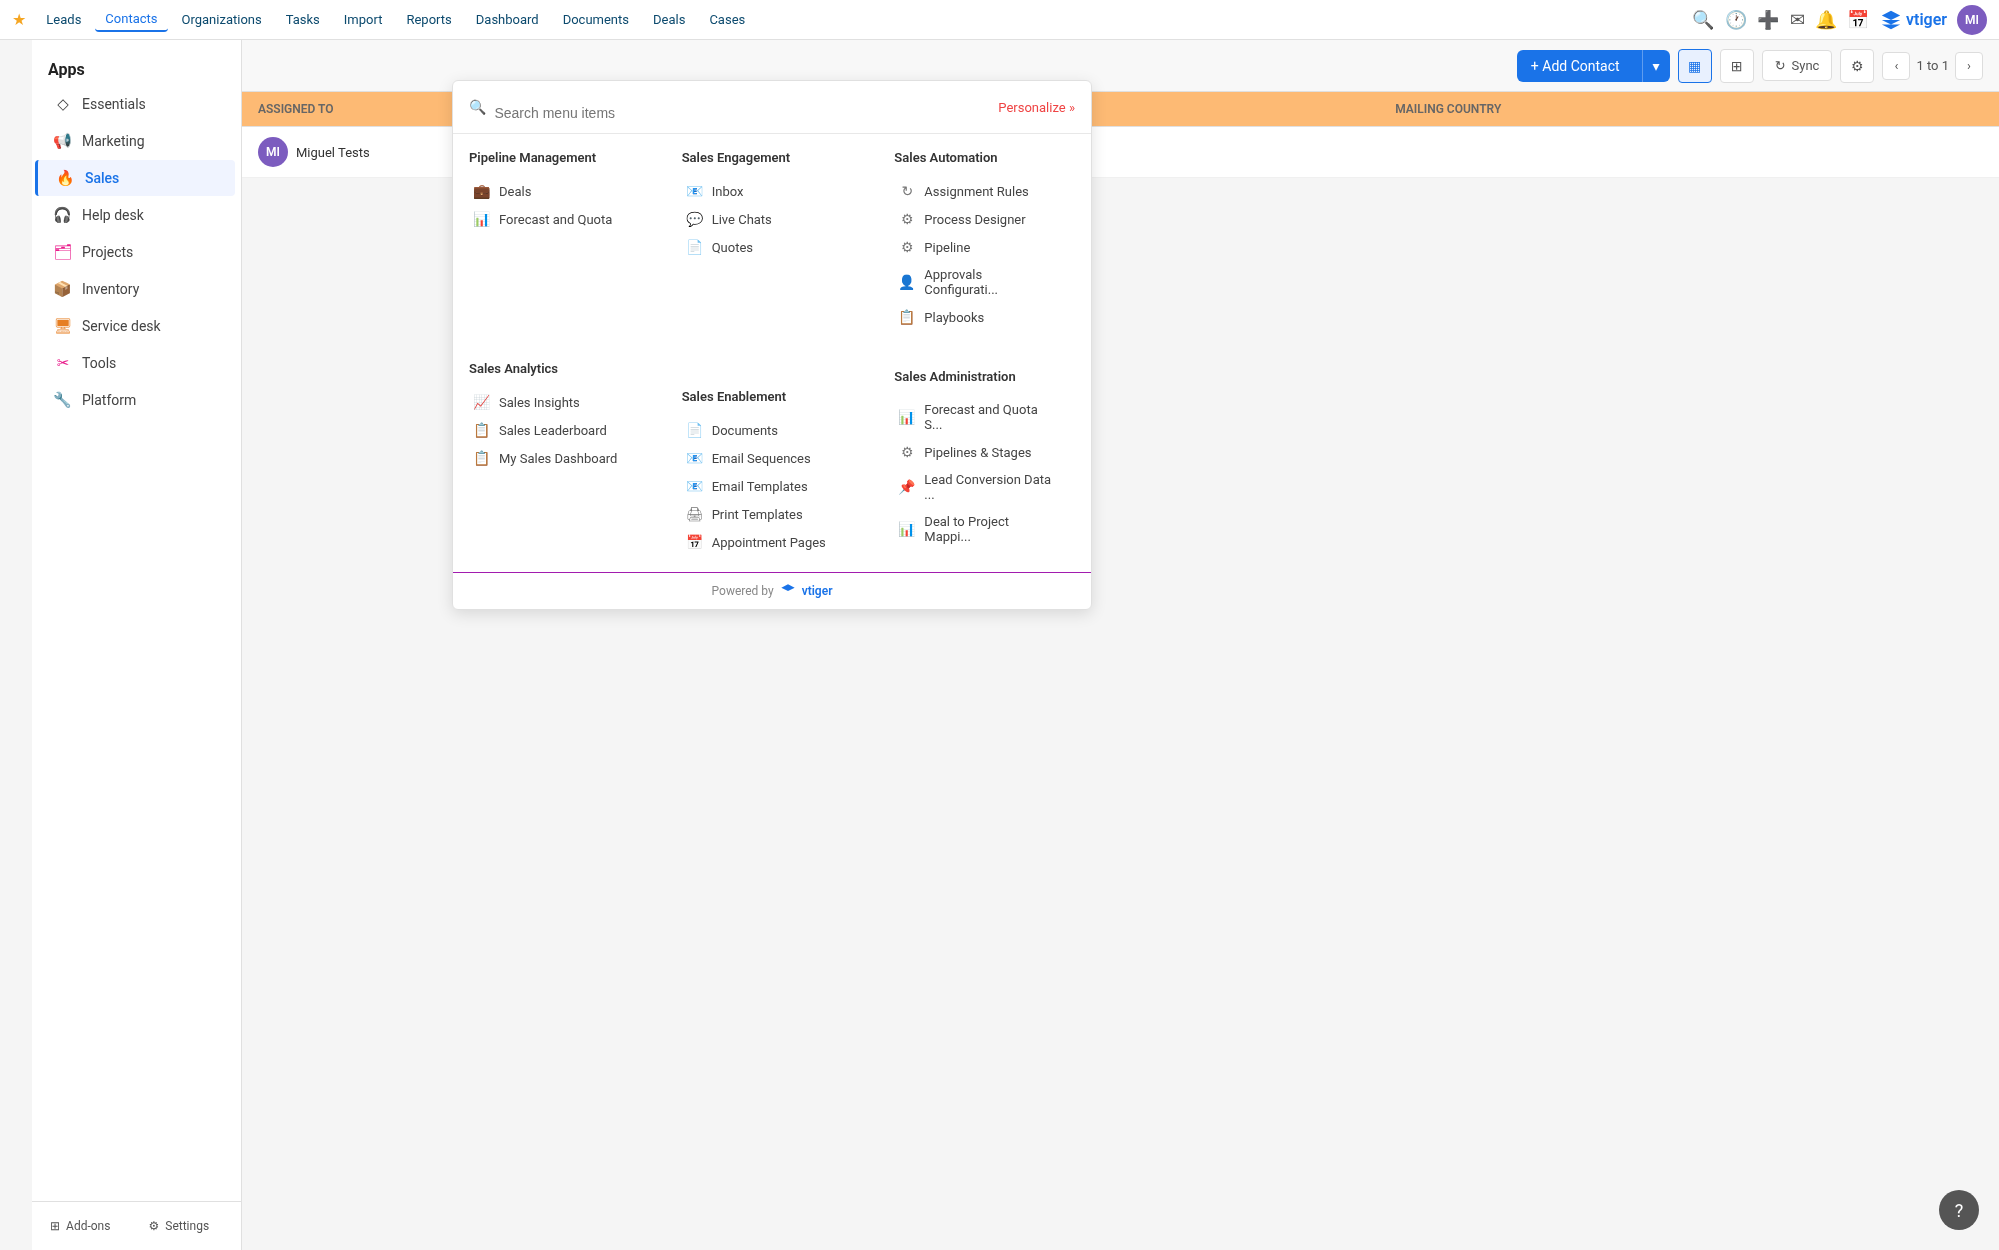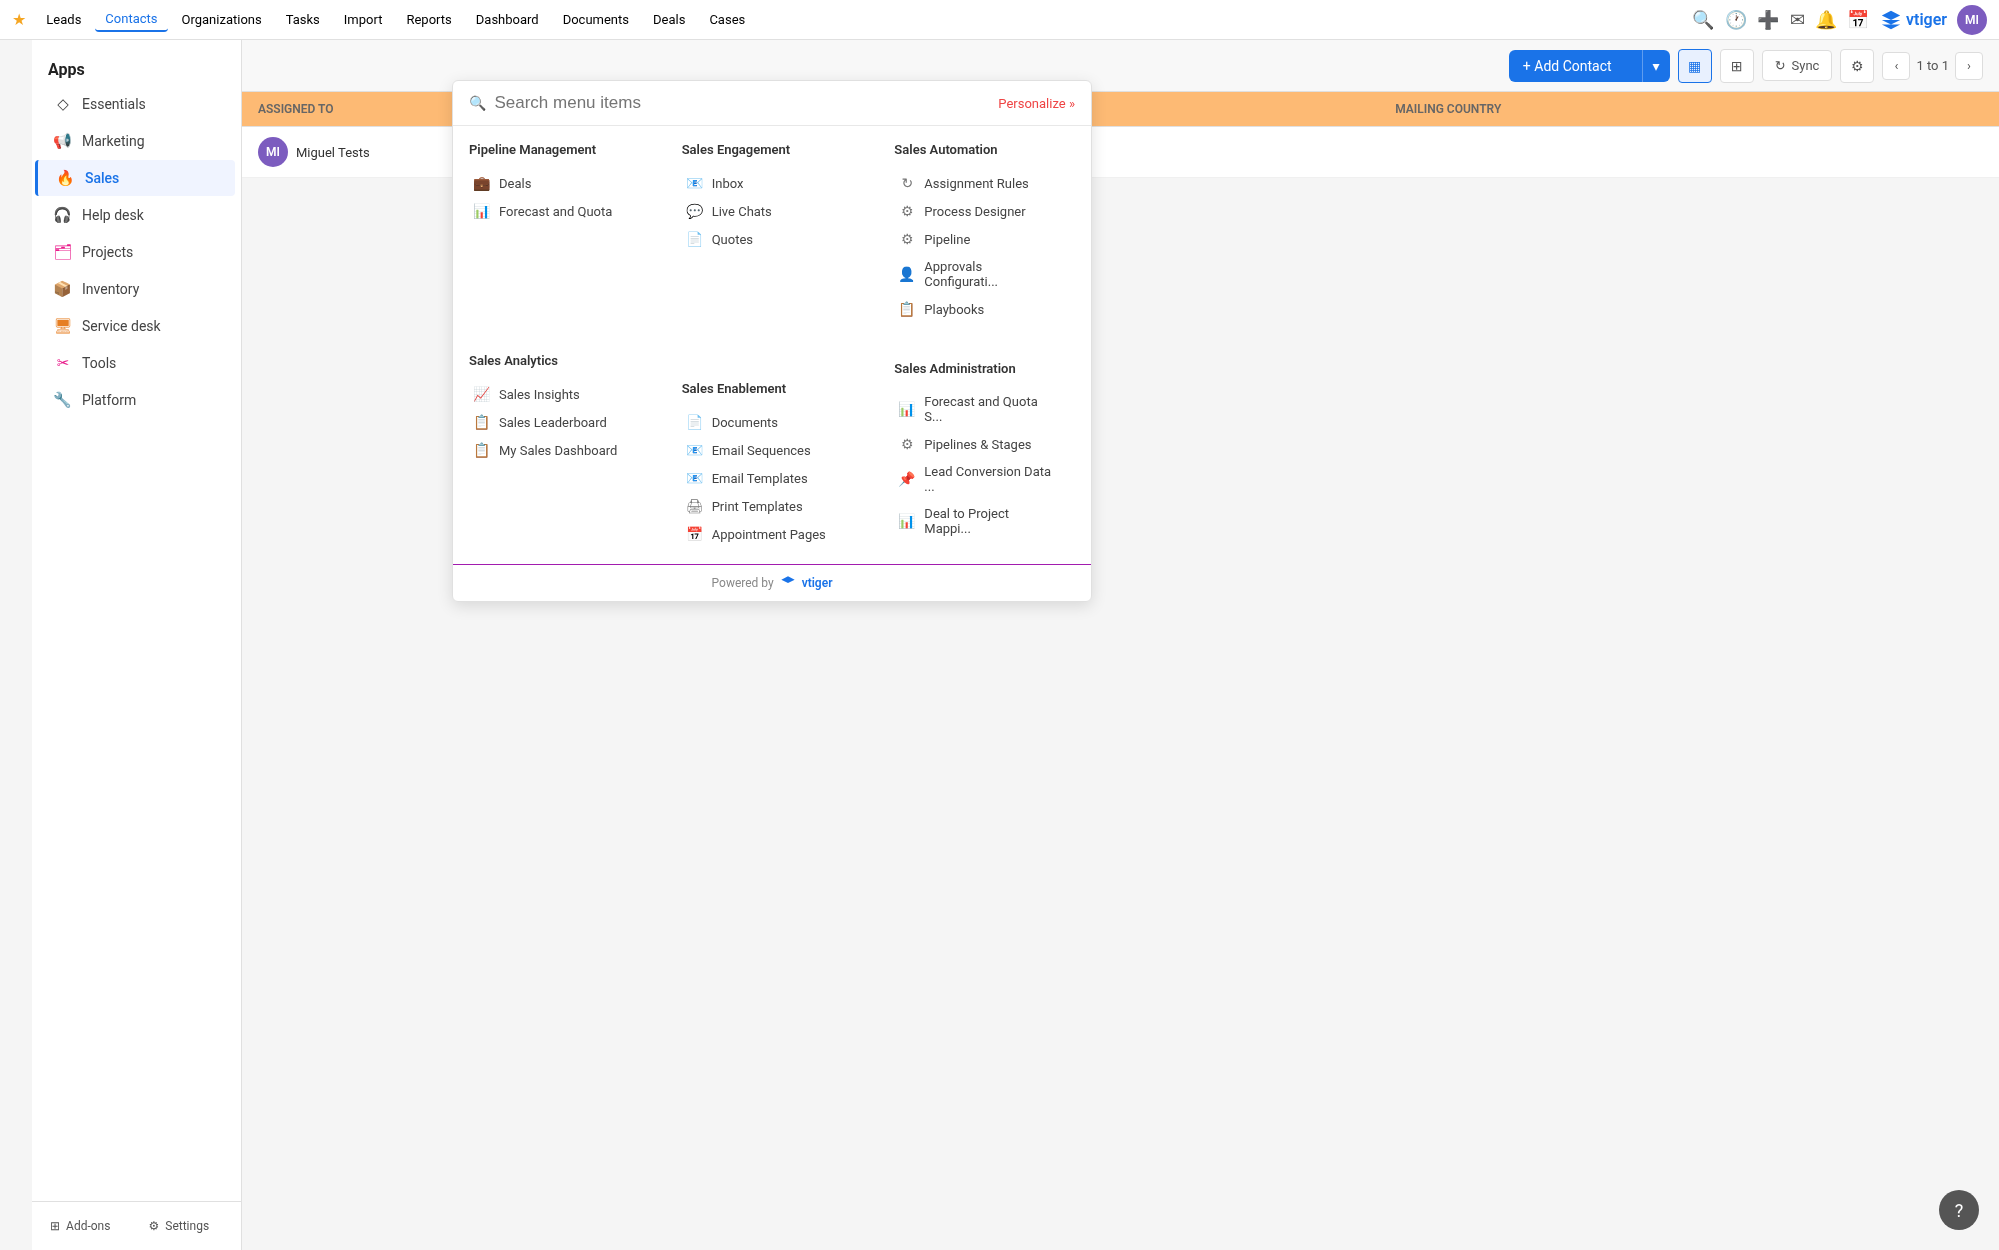--- a/index.html
+++ b/index.html
@@ -5,21 +5,21 @@
     * { box-sizing: border-box; margin: 0; padding: 0; }
     body { font-family: -apple-system, BlinkMacSystemFont, 'Segoe UI', Roboto, sans-serif; font-size: 14px; color: #333; background: #f5f5f5; overflow: hidden; }
 
     
     .topnav {
       display: flex; align-items: center; height: 40px; background: #fff;
       border-bottom: 1px solid #e0e0e0; padding: 0 12px; gap: 4px;
     }
     .topnav-star { color: #f5a623; font-size: 16px; margin-right: 6px; }
     .topnav-item {
-      padding: 4px 10px; font-size: 13px; color: #000000; cursor: pointer; border-radius: 4px;
+      padding: 4px 10px; font-size: 13px; color: #0c4a6e; cursor: pointer; border-radius: 4px;
     }
     .topnav-item.active { color: #1a73e8; border-bottom: 2px solid #1a73e8; }
 
     
     .main-layout { display: flex; height: calc(100vh - 40px); }
 
     
     .sidebar {
       width: 210px; background: #fff; border-right: 1px solid #e0e0e0;
       display: flex; flex-direction: column; flex-shrink: 0; margin-left: 32px;
@@ -44,22 +44,22 @@
       position: absolute; left: 210px; top: 40px;
       width: 640px; background: #fff; border: 1px solid #e0e0e0;
       border-radius: 6px; box-shadow: 0 4px 16px rgba(0,0,0,0.12);
       z-index: 100; padding: 0;
     }
     .dropdown-search-bar {
       padding: 12px 16px; border-bottom: 1px solid #e8e8e8;
       display: flex; align-items: center; gap: 8px;
     }
     .dropdown-search-bar input {
-      border: none; outline: none; font-size: 17px; color: #c2410c;
-      flex: 1; background: transparent;
+      border: none; outline: none; font-size: 14px; color: #c2410c;
+      flex: 1; background: transparent; margin-top: 12px;
     }
     .personalize-link { color: #ef4444; font-size: 13px; cursor: pointer; white-space: nowrap; margin-left: auto; }
     .dropdown-content { display: flex; padding: 16px; gap: 16px; }
     .dropdown-col { flex: 1; padding: 0 16px; }
     .dropdown-col:first-child { padding-left: 0; }
     .dropdown-col:last-child { border-right: none; }
     .dropdown-section-title {
       font-size: 13px; font-weight: 600; color: #333; margin-bottom: 12px; margin-top: 8px;
     }
     .dropdown-section-title:first-child { margin-top: 0; }
@@ -74,21 +74,21 @@
     }
     .vtiger-logo-small { display: flex; align-items: center; gap: 6px; color: #888; font-size: 12px; }
 
     
     .content-area { flex: 1; display: flex; flex-direction: column; background: #f8f8f8; overflow: hidden; }
     .content-toolbar {
       display: flex; align-items: center; justify-content: flex-end; gap: 8px;
       padding: 8px 16px; background: #f8f8f8; border-bottom: 1px solid #e0e0e0; height: 52px;
     }
     .add-contact-btn {
-      display: flex; align-items: center; gap: 16px; background: #1a73e8; color: #fff;
+      display: flex; align-items: center; gap: 8px; background: #1a73e8; color: #fff;
       border-radius: 6px; cursor: pointer; font-size: 14px; overflow: hidden;
     }
     .add-contact-main { padding: 8px 14px; }
     .add-contact-arrow { padding: 8px 10px; border-left: 1px solid rgba(255,255,255,0.3); }
     .toolbar-icon-btn {
       width: 34px; height: 34px; display: flex; align-items: center; justify-content: center;
       border-radius: 4px; cursor: pointer; color: #555; background: #fff; border: 1px solid #ddd;
     }
     .toolbar-icon-btn.active { background: #e8f0fe; color: #1a73e8; border-color: #1a73e8; }
     .sync-btn {

